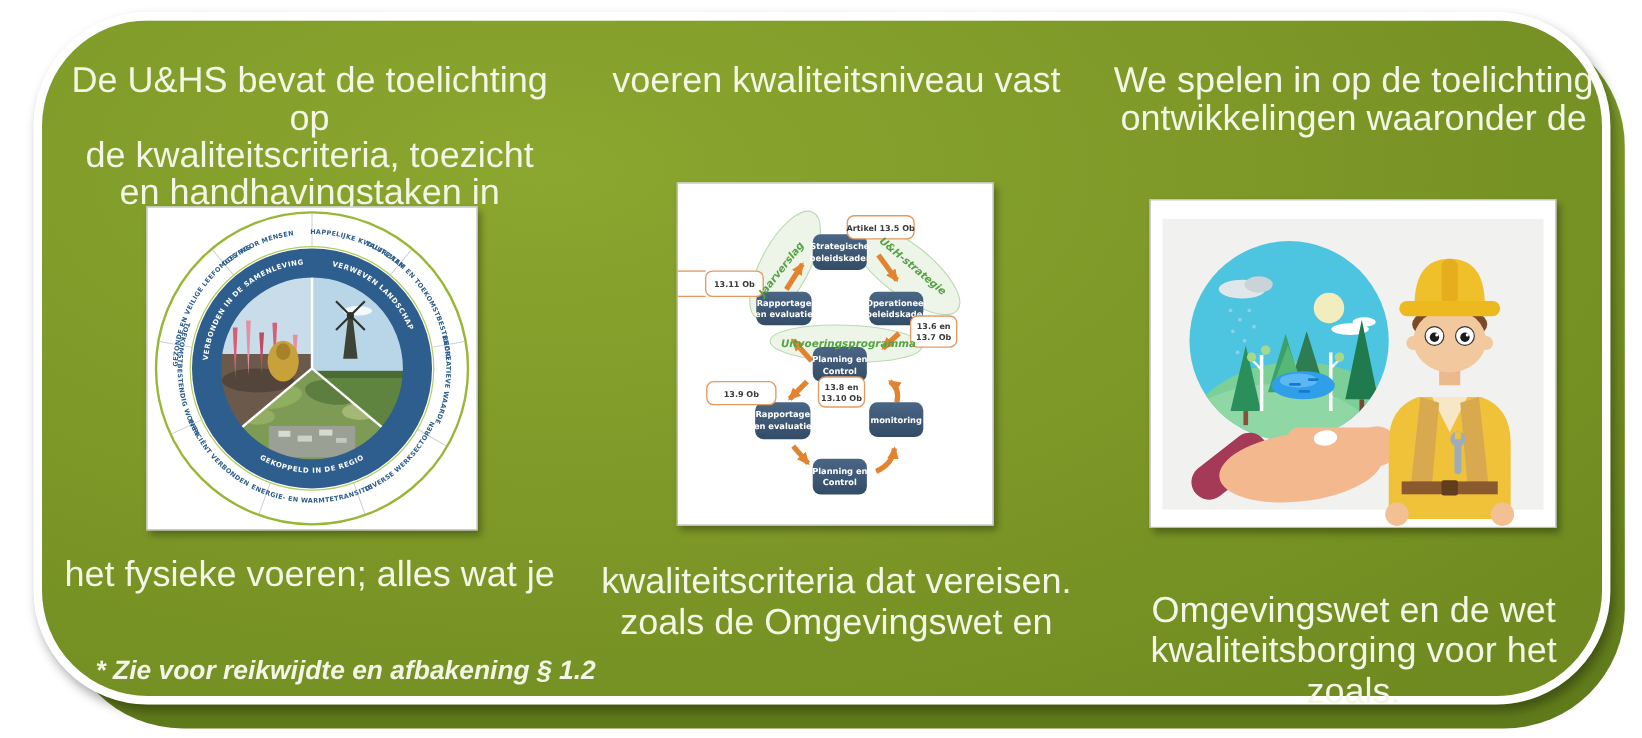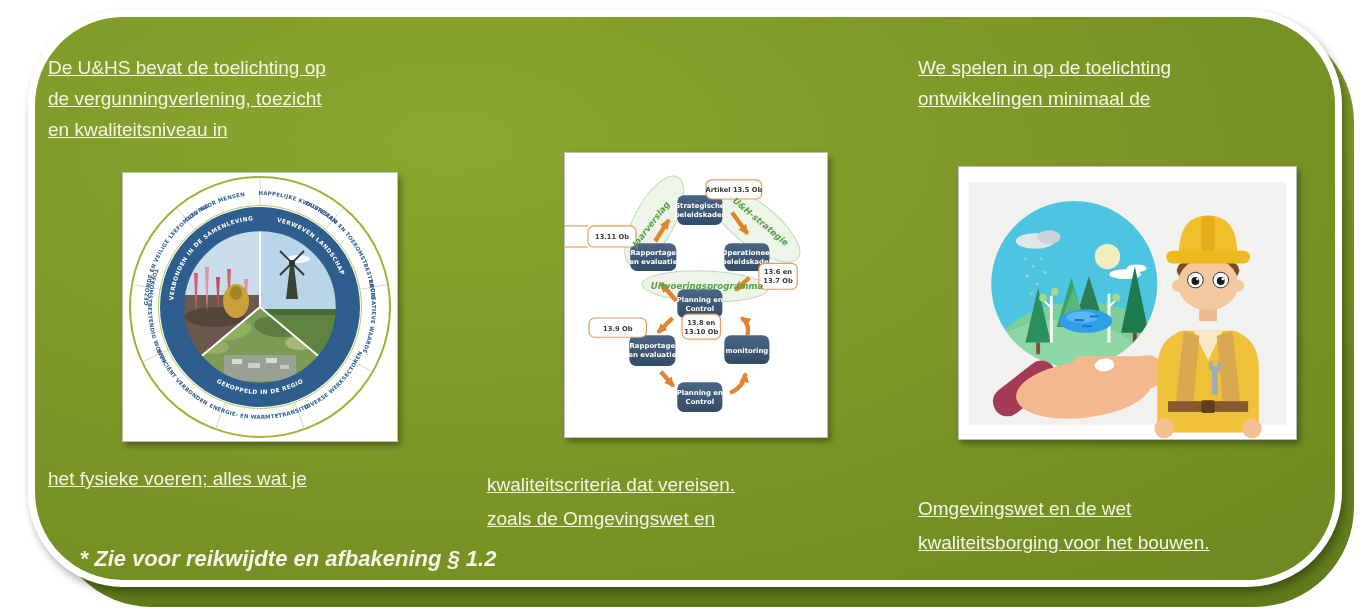--- a/index.html
+++ b/index.html
@@ -4,39 +4,39 @@
 <style>
   html,body{margin:0;padding:0;background:#ffffff;}
   .canvas{position:relative;width:1368px;height:615px;background:#ffffff;overflow:hidden;
           font-family:"Liberation Sans","DejaVu Sans",sans-serif;}
   .back-layer{position:absolute;left:52px;right:14px;top:22px;bottom:8px;border-radius:100px;
           background:linear-gradient(#7f9c2a,#5f7a1a);}
   .main-layer{position:absolute;left:28px;right:26px;top:10px;bottom:28px;border:7px solid #ffffff;
           border-radius:95px;box-shadow:3px 5px 9px rgba(0,0,0,0.35);
           background:radial-gradient(ellipse at 32% 22%, #8ba72f 0%, #7d9827 48%, #6c881f 100%);}
   .content{position:absolute;inset:0;}
-  .col-header,.col-footer{position:absolute;text-align:left;color:#f3f6e6;font-size:19px;line-height:31px;text-decoration:underline;}
+  .col-header,.col-footer{position:absolute;text-align:center;color:#f3f6e6;font-size:30px;line-height:31px;}
   .footnote{position:absolute;text-align:center;color:#f3f6e6;font-size:22px;font-style:italic;font-weight:700;}
   .card{position:absolute;background:#ffffff;border:1px solid #bdbdbd;box-shadow:3px 4px 6px rgba(0,0,0,0.33);}
   .card svg{display:block;width:100%;height:100%;}
   svg text{font-family:"DejaVu Sans","Liberation Sans",sans-serif;}
 </style>
 </head>
 <body>
 
 <div class="canvas">
   <div class="back-layer"></div>
   <div class="main-layer"></div>
 
   <div class="content">
 
     <div class="col-header" style="left:48px;top:52px;width:420px;">
       <div>De U&amp;HS bevat de toelichting op</div>
-      <div>de vergunningverlening, toezicht</div>
-      <div>en kwaliteitsniveau in</div>
+      <div>de kwaliteitscriteria, toezicht</div>
+      <div>en handhavingstaken in</div>
     </div>
 
     <div class="card" style="left:122px;top:172px;width:274px;height:268px;">
       <svg viewBox="-137 -134 274 268">
         <defs>
           <path id="arcOutCW" d="M 0,-112 A 112,112 0 1,1 -0.05,-112"></path>
           <path id="arcOutCCW" d="M 0,-112 A 112,112 0 1,0 0.05,-112"></path>
           <path id="arcInCW" d="M 0,-87 A 87,87 0 1,1 -0.05,-87"></path>
           <path id="arcInCCW" d="M 0,-87 A 87,87 0 1,0 0.05,-87"></path>
           <clipPath id="clipL">
@@ -125,20 +125,21 @@
         </g>
       </svg>
     </div>
 
     <div class="col-footer" style="left:48px;top:462px;width:420px;line-height:34px;">
       <div>het fysieke voeren; alles wat je</div>
     </div>
     <div class="footnote" style="left:68px;top:546px;width:440px;">* Zie voor reikwijdte en afbakening § 1.2</div>
 
     <div class="col-header" style="left:487px;top:52px;width:420px;">
+      <div>voeren kwaliteitsniveau vast</div>
     </div>
 
     <div class="card" style="left:564px;top:152px;width:262px;height:284px;">
       <svg viewBox="0 0 273 292">
         <defs>
           <marker id="ah" markerUnits="userSpaceOnUse" markerWidth="14" markerHeight="14" refX="9" refY="5" orient="auto">
             <path d="M0,0 L11,5 L0,10 Z" fill="#e2832f"></path>
           </marker>
           <linearGradient id="boxGrad" x1="0" y1="0" x2="0" y2="1">
             <stop offset="0" stop-color="#4a6685"></stop>
@@ -238,21 +239,21 @@
       </svg>
     </div>
 
     <div class="col-footer" style="left:487px;top:468px;width:420px;line-height:34px;">
       <div>kwaliteitscriteria dat vereisen.</div>
       <div>zoals de Omgevingswet en</div>
     </div>
 
     <div class="col-header" style="left:918px;top:52px;width:420px;">
       <div>We spelen in op de toelichting</div>
-      <div>ontwikkelingen minimaal de</div>
+      <div>ontwikkelingen waaronder de</div>
     </div>
 
     <div class="card" style="left:958px;top:166px;width:337px;height:272px;">
       <svg viewBox="0 0 345 275">
         <rect x="0" y="0" width="345" height="275" fill="#ffffff"></rect>
         <rect x="10" y="14" width="325" height="248" fill="#f1f1ef"></rect>
 
         <g>
           <circle cx="118" cy="118" r="85" fill="#4ec5e0"></circle>
           <clipPath id="clipGlobe">
@@ -344,17 +345,17 @@
             <path d="M225,88 Q225,48 255,48 Q285,48 285,88 Z" fill="#f0c02a"></path>
             <rect x="248" y="48" width="14" height="40" rx="7" fill="#e6ae1c"></rect>
             <rect x="212" y="84" width="86" height="13" rx="6.5" fill="#ecba1f"></rect>
           </g>
         </g>
       </svg>
     </div>
 
     <div class="col-footer" style="left:918px;top:468px;width:420px;line-height:34px;margin-top:24px;">
       <div>Omgevingswet en de wet</div>
-      <div>kwaliteitsborging voor het bouwen.</div>
+      <div>kwaliteitsborging voor het zoals.</div>
     </div>
 
   </div>
 </div>
 
 </body></html>

